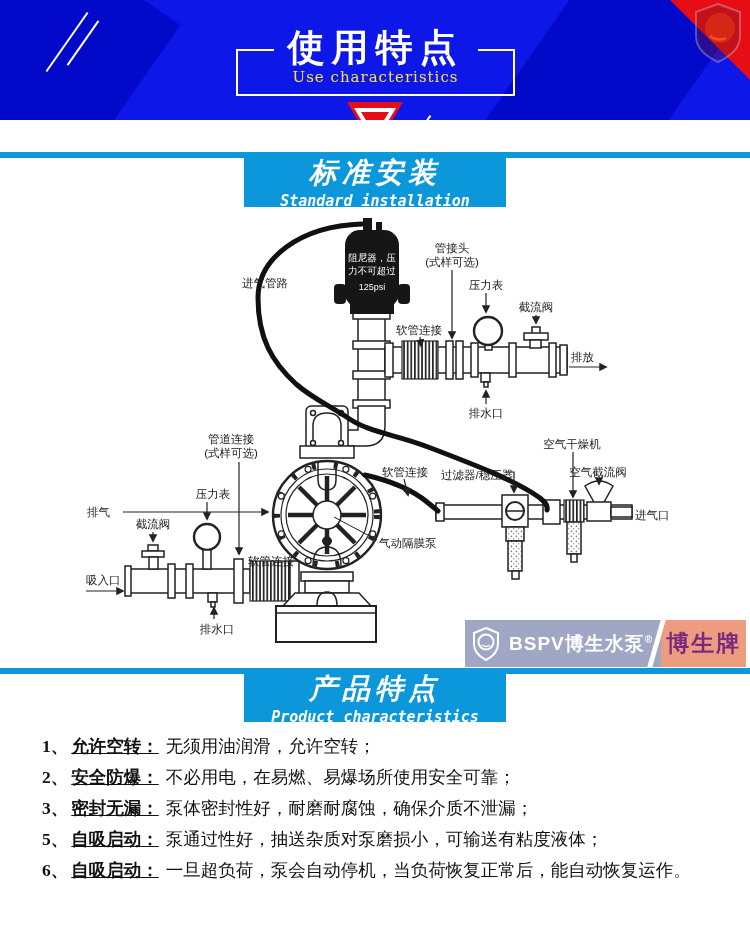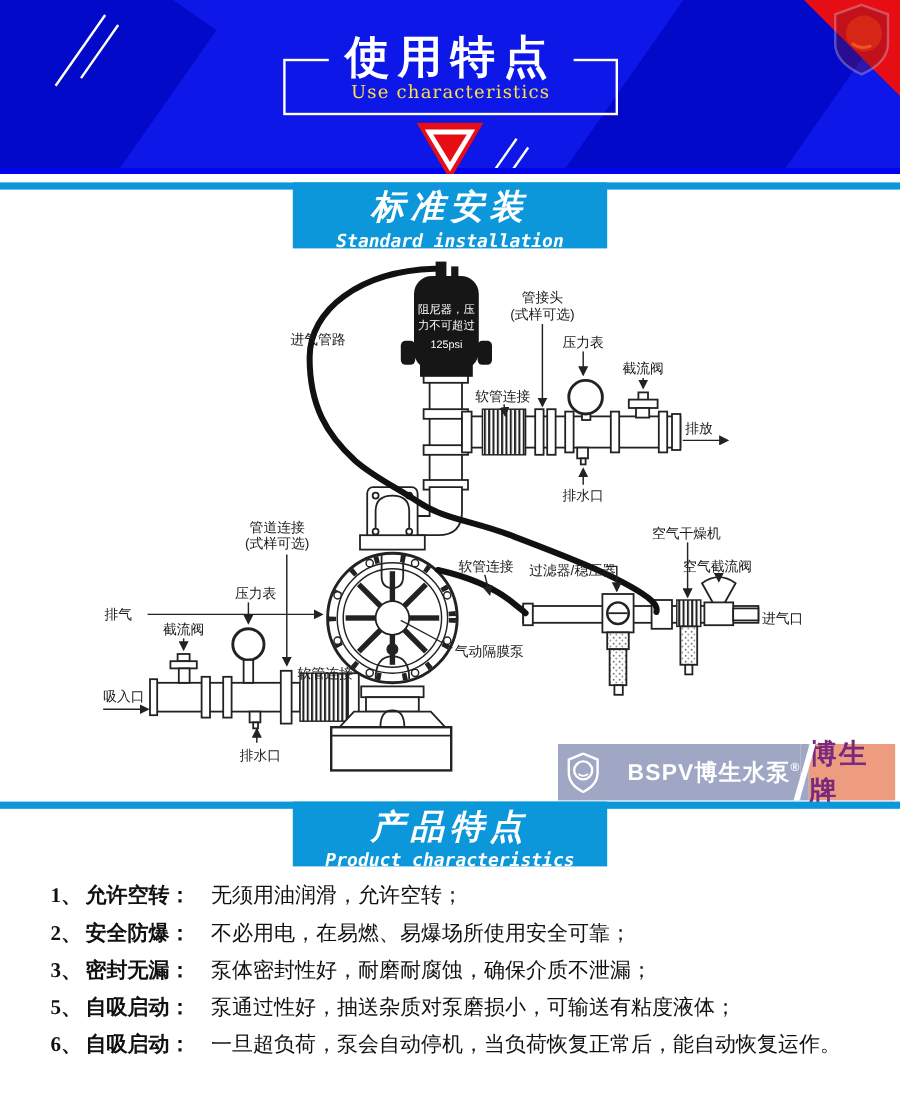--- a/index.html
+++ b/index.html
@@ -1,20 +1,20 @@
 <!DOCTYPE html>
 <html><head>
 <meta charset="utf-8">
 <style>
   * { margin:0; padding:0; box-sizing:border-box; }
   body { font-family:"Liberation Sans", sans-serif; background:#ffffff; }
   .page { position:relative; width:750px; height:930px; background:#fff; overflow:hidden; margin:0 auto; }
 
   
-  .header { position:absolute; left:0; top:0; width:750px; height:145px; background:#0c17e8; overflow:hidden; }
+  .header { position:absolute; left:0; top:0; width:750px; height:120px; background:#0c17e8; overflow:hidden; }
   .ds { position:absolute; background:#0309c9; }
   .ds1 { left:-90px; top:-60px; width:190px; height:340px; transform:rotate(35deg); }
   .ds2 { left:530px; top:-80px; width:150px; height:320px; transform:rotate(35deg); }
   .wl { position:absolute; width:2px; background:#ffffff; transform:rotate(35deg); }
   .wl1 { left:66px; top:6px; height:72px; }
   .wl2 { left:82px; top:16px; height:54px; }
   .wl3 { left:418px; top:112px; height:40px; }
   .wl4 { left:430px; top:120px; height:32px; }
   .corner-red { position:absolute; right:0; top:0; width:80px; height:80px;
     background:#e60e14; clip-path:polygon(100% 0, 100% 100%, 0 0); }
@@ -40,36 +40,36 @@
   .banner1 .box { height:55px; }
   .banner2 { top:668px; }
   .banner2 .box { height:54px; }
 
   
   .diagram { position:absolute; left:0; top:210px; width:750px; height:460px; }
 
   
   .watermark { position:absolute; left:465px; top:620px; width:281px; height:47px; display:flex; opacity:.93; }
   .wm-left { flex:1; background:rgba(139,148,183,.88); display:flex; align-items:center;
-    padding-left:7px; gap:23px; }
+    padding-left:7px; gap:9px; }
   .wm-slash { width:9px; background:rgba(139,148,183,.88); position:relative; }
   .wm-slash::after { content:""; position:absolute; left:1px; top:0; bottom:0; width:5px;
     background:#fff; transform:skewX(-16deg); }
   .wm-right { width:93px; background:rgba(236,140,107,.92); display:flex; align-items:center;
     justify-content:center; }
   .wm-brand { color:#fff; font-weight:bold; font-size:19px; letter-spacing:1px; white-space:nowrap; }
   .wm-reg { color:#fff; font-size:10px; vertical-align:super; }
   .wm-badge { color:#701a75; font-weight:bold; font-size:23px; letter-spacing:2px; }
 
   
   .features { position:absolute; left:42px; top:737px; width:690px; }
   .feature-row { margin-bottom:12px; font-size:17.5px; line-height:19px; color:#111;
     font-family:"Liberation Serif", serif; white-space:nowrap; }
   .f-num { font-weight:bold; margin-right:3px; }
-  .f-label { font-weight:bold; margin-right:17px; }
+  .f-label { font-weight:bold; margin-right:7px;text-decoration:underline; }
   .f-text { font-weight:normal; }
 </style>
 </head>
 <body>
 
 <div class="page">
 
   <div class="header">
     <div class="ds ds1"></div>
     <div class="ds ds2"></div>

